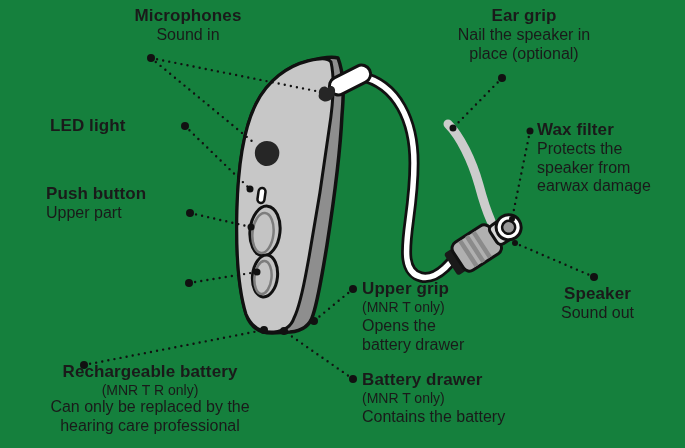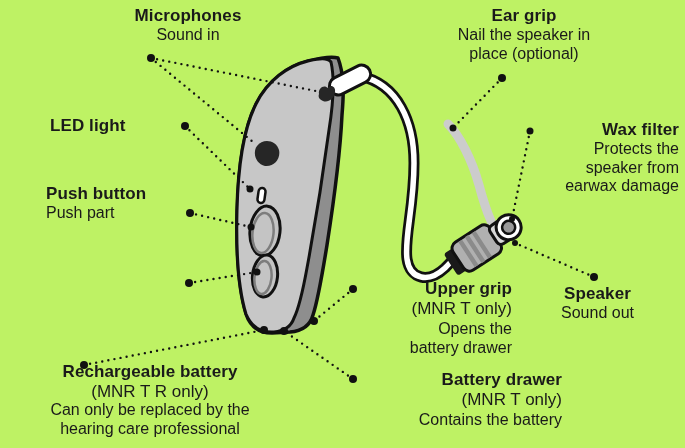--- a/index.html
+++ b/index.html
@@ -1,23 +1,23 @@
 <!DOCTYPE html>
 <html><head>
 <meta charset="utf-8">
 <style>
   html,body{margin:0;padding:0;background:#ffffff;}
   .stage{
-    position:relative;width:685px;height:448px;background:#bef264;overflow:hidden;
+    position:relative;width:685px;height:448px;background:#15803d;overflow:hidden;
     font-family:"Liberation Sans",sans-serif;color:#1a1a1a;
   }
   .stage svg{position:absolute;left:0;top:0;}
-  .label{position:absolute;font-size:16px;line-height:1.17;color:#1a1a1a;text-align:right;}
+  .label{position:absolute;font-size:16px;line-height:1.17;color:#1a1a1a;}
   .label .t{font-weight:700;font-size:17px;letter-spacing:.1px;}
-  .label .note{font-size:17px;line-height:1.15;}
+  .label .note{font-size:14px;line-height:1.15;}
   .c{text-align:center;}
   .r{text-align:left;}
   .dot-line{stroke:#111;stroke-width:2.4;stroke-linecap:round;stroke-dasharray:0 6.2;fill:none;}
   .ep{fill:#111;}
 </style>
 </head>
 <body>
 
 <div class="stage">
 
@@ -103,21 +103,21 @@
     <div>Nail the speaker in</div>
     <div>place (optional)</div>
   </div>
 
   <div class="label r" style="left:50px;top:116px;width:130px;">
     <div class="t">LED light</div>
   </div>
 
   <div class="label r" style="left:46px;top:184px;width:138px;">
     <div class="t">Push button</div>
-    <div>Push part</div>
+    <div>Upper part</div>
   </div>
 
 
   <div class="label c" style="left:10px;top:362px;width:280px;">
     <div class="t">Rechargeable battery</div>
     <div class="note">(MNR T R only)</div>
     <div>Can only be replaced by the</div>
     <div>hearing care professional</div>
   </div>
 

